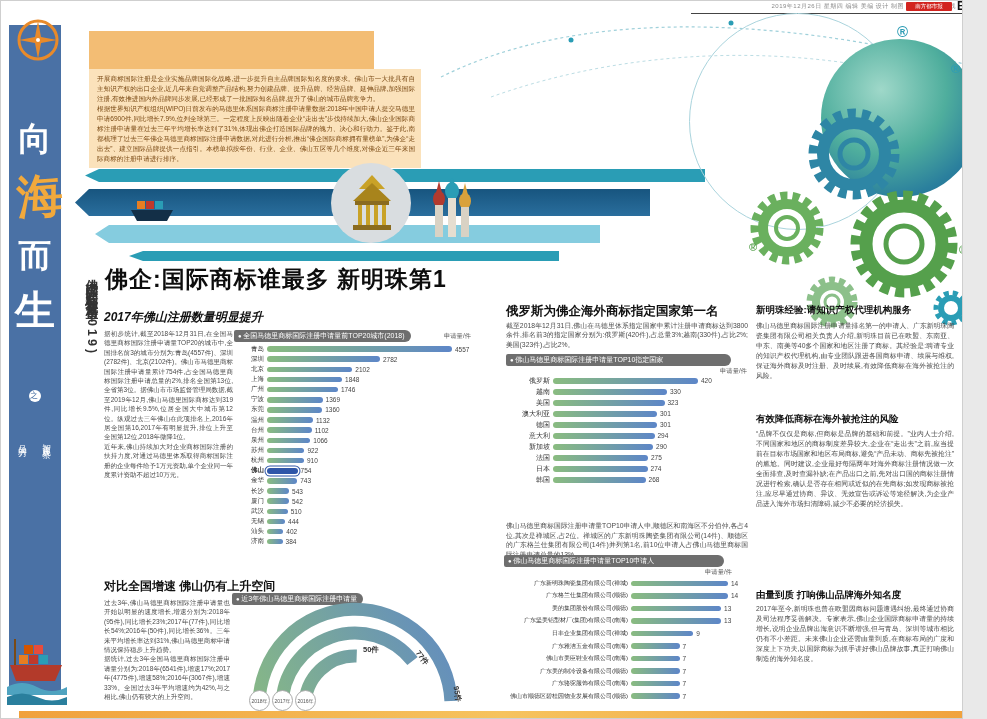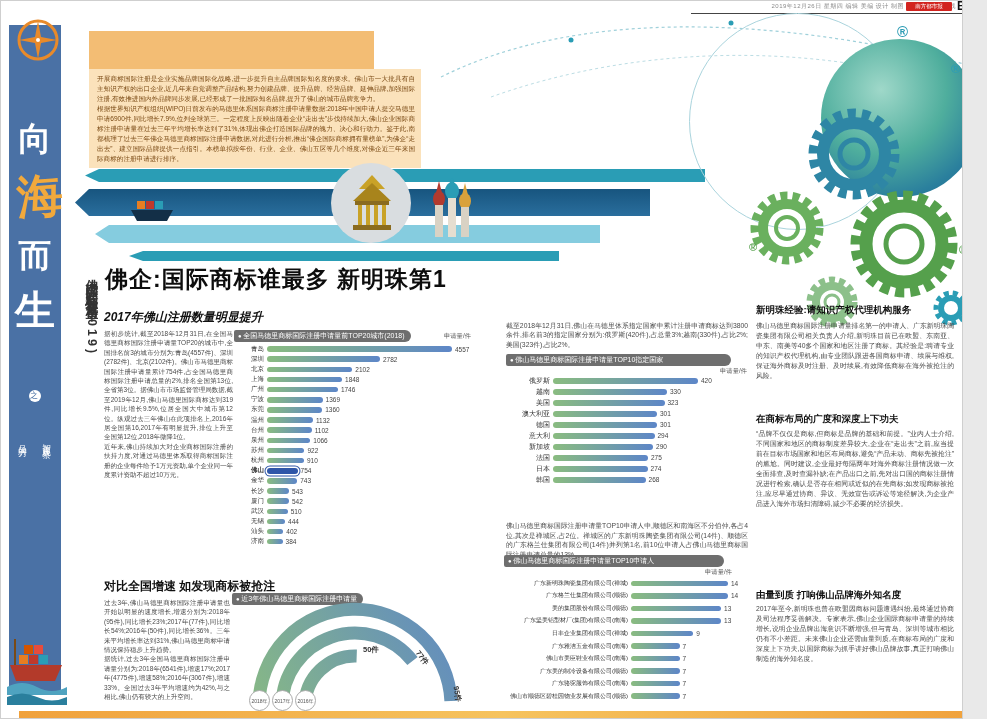--- a/index.html
+++ b/index.html
@@ -268,21 +268,21 @@
         <div class="bar" style="width: 16.3199px;"></div>
         <span class="val">402</span>
       </div>
       <div class="crow">
         <span class="lbl">济南</span>
         <div class="bar" style="width: 15.5892px;"></div>
         <span class="val">384</span>
       </div>
     </div>
 
-  <div class="abs sech" style="left:103px;top:577px;">对比全国增速 如发现商标被抢注</div>
+  <div class="abs sech" style="left:103px;top:577px;">对比全国增速 佛山仍有上升空间</div>
   <div class="abs body7" style="left:103px;top:597px;width:126px;">过去3年,佛山马德里商标国际注册申请量也开始以明显的速度增长,增速分别为:2018年(95件),同比增长23%;2017年(77件),同比增长54%;2016年(50件),同比增长36%。三年来平均增长率达到31%,佛山马德里商标申请情况保持稳步上升趋势。
 据统计,过去3年全国马德里商标国际注册申请量分别为:2018年(6541件),增速17%;2017年(4775件),增速58%;2016年(3067件),增速33%。全国过去3年平均增速约为42%,与之相比,佛山仍有较大的上升空间。</div>
 
   <div class="abs ribbon" style="left:231px;top:592px;max-width:160px;overflow:hidden;">近3年佛山马德里商标国际注册申请量</div>
   <svg class="abs" style="left:240px;top:600px;" width="230" height="118">
     <defs>
       <linearGradient id="arcg" x1="0" y1="118" x2="230" y2="0" gradientUnits="userSpaceOnUse">
         <stop offset="0" stop-color="#8abc80"></stop>
           <stop offset="1" stop-color="#5d86c8"></stop>
       </linearGradient>
@@ -291,20 +291,21 @@
     <path d="M 41 105 A 73 73 0 0 1 171.5 60.1" fill="none" stroke="url(#arcg)" stroke-width="13"></path>
     <path d="M 18 105 A 96 96 0 0 1 209.9 100" fill="none" stroke="url(#arcg)" stroke-width="13"></path>
   </svg>
   <div class="arclabel" style="left:362px;top:644px;">50件</div>
   <div class="arclabel" style="left:413px;top:652px;transform:rotate(52deg);">77件</div>
   <div class="arclabel" style="left:448px;top:688px;transform:rotate(80deg);">95件</div>
   <div class="yearc" style="left:248px;top:689px;">2018年</div>
   <div class="yearc" style="left:271px;top:689px;">2017年</div>
   <div class="yearc" style="left:294px;top:689px;">2016年</div>
 
+  <div class="abs sech" style="left:505px;top:302px;font-size:12.5px;">俄罗斯为佛企海外商标指定国家第一名</div>
   <div class="abs body7" style="left:505px;top:320px;width:242px;font-size:6.8px;">截至2018年12月31日,佛山在马德里体系指定国家中累计注册申请商标达到3800余件,排名前3的指定国家分别为:俄罗斯(420件),占总量3%;越南(330件),占比2%;美国(323件),占比2%。</div>
   <div class="abs ribbon" style="left:505px;top:353px;width:215px;">佛山马德里商标国际注册申请量TOP10指定国家</div>
   <div class="abs unit" style="left:660px;top:366px;width:86px;text-align:right;">申请量/件</div>
   <div class="abs chart-rows" style="left:505px;top:374px;--rh:11px;--lw:44px;--lf:7px;--bh:6px;">
       <div class="crow">
         <span class="lbl">俄罗斯</span>
         <div class="bar" style="width: 145px;"></div>
         <span class="val">420</span>
       </div>
       <div class="crow">
@@ -405,21 +406,21 @@
       </div>
       <div class="crow">
         <span class="lbl">佛山市顺德区碧桂园物业发展有限公司(顺德)</span>
         <div class="bar" style="width: 48.5px;"></div>
         <span class="val">7</span>
       </div>
     </div>
 
   <div class="abs insh" style="left:755px;top:303px;">新明珠经验:请知识产权代理机构服务</div>
   <div class="abs insb" style="left:755px;top:320px;width:198px;">佛山马德里商标国际注册申请量排名第一的申请人、广东新明珠陶瓷集团有限公司相关负责人介绍,新明珠目前已在欧盟、东南亚、中东、南美等40多个国家和地区注册了商标。其经验是:聘请专业的知识产权代理机构,由专业团队跟进各国商标申请、续展与维权,保证海外商标及时注册、及时续展,有效降低商标在海外被抢注的风险。</div>
-  <div class="abs insh" style="left:755px;top:412px;">在商标布局的广度和深度上下功夫</div>
+  <div class="abs insh" style="left:755px;top:412px;">有效降低商标在海外被抢注的风险</div>
   <div class="abs insb" style="left:755px;top:428px;width:198px;">“品牌不仅仅是商标,但商标是品牌的基础和前提。”业内人士介绍,不同国家和地区的商标制度差异较大,企业在“走出去”之前,应当提前在目标市场国家和地区布局商标,避免“产品未动、商标先被抢注”的尴尬。同时建议,企业最好每隔两年对海外商标注册情况做一次全面排查,及时查漏补缺;在产品出口之前,先对出口国的商标注册情况进行检索,确认是否存在相同或近似的在先商标;如发现商标被抢注,应尽早通过协商、异议、无效宣告或诉讼等途径解决,为企业产品进入海外市场扫清障碍,减少不必要的经济损失。</div>
   <div class="abs insh" style="left:755px;top:588px;">由量到质 打响佛山品牌海外知名度</div>
   <div class="abs insb" style="left:755px;top:603px;width:198px;">2017年至今,新明珠也曾在欧盟因商标问题遭遇纠纷,最终通过协商及司法程序妥善解决。专家表示,佛山企业国际商标申请量的持续增长,说明企业品牌出海意识不断增强,但与青岛、深圳等城市相比仍有不小差距。未来佛山企业还需由量到质,在商标布局的广度和深度上下功夫,以国际商标为抓手讲好佛山品牌故事,真正打响佛山制造的海外知名度。</div>
 
   <svg class="abs" style="left:6px;top:634px;" width="60" height="78">
     <rect x="12" y="20" width="9" height="9" fill="#e67e22"></rect>
       <rect x="22" y="20" width="9" height="9" fill="#c0392b"></rect>
     <rect x="32" y="20" width="9" height="9" fill="#2a9db5"></rect>
       <rect x="17" y="10" width="9" height="9" fill="#d35400"></rect>
     <rect x="27" y="10" width="9" height="9" fill="#e74c3c"></rect>

